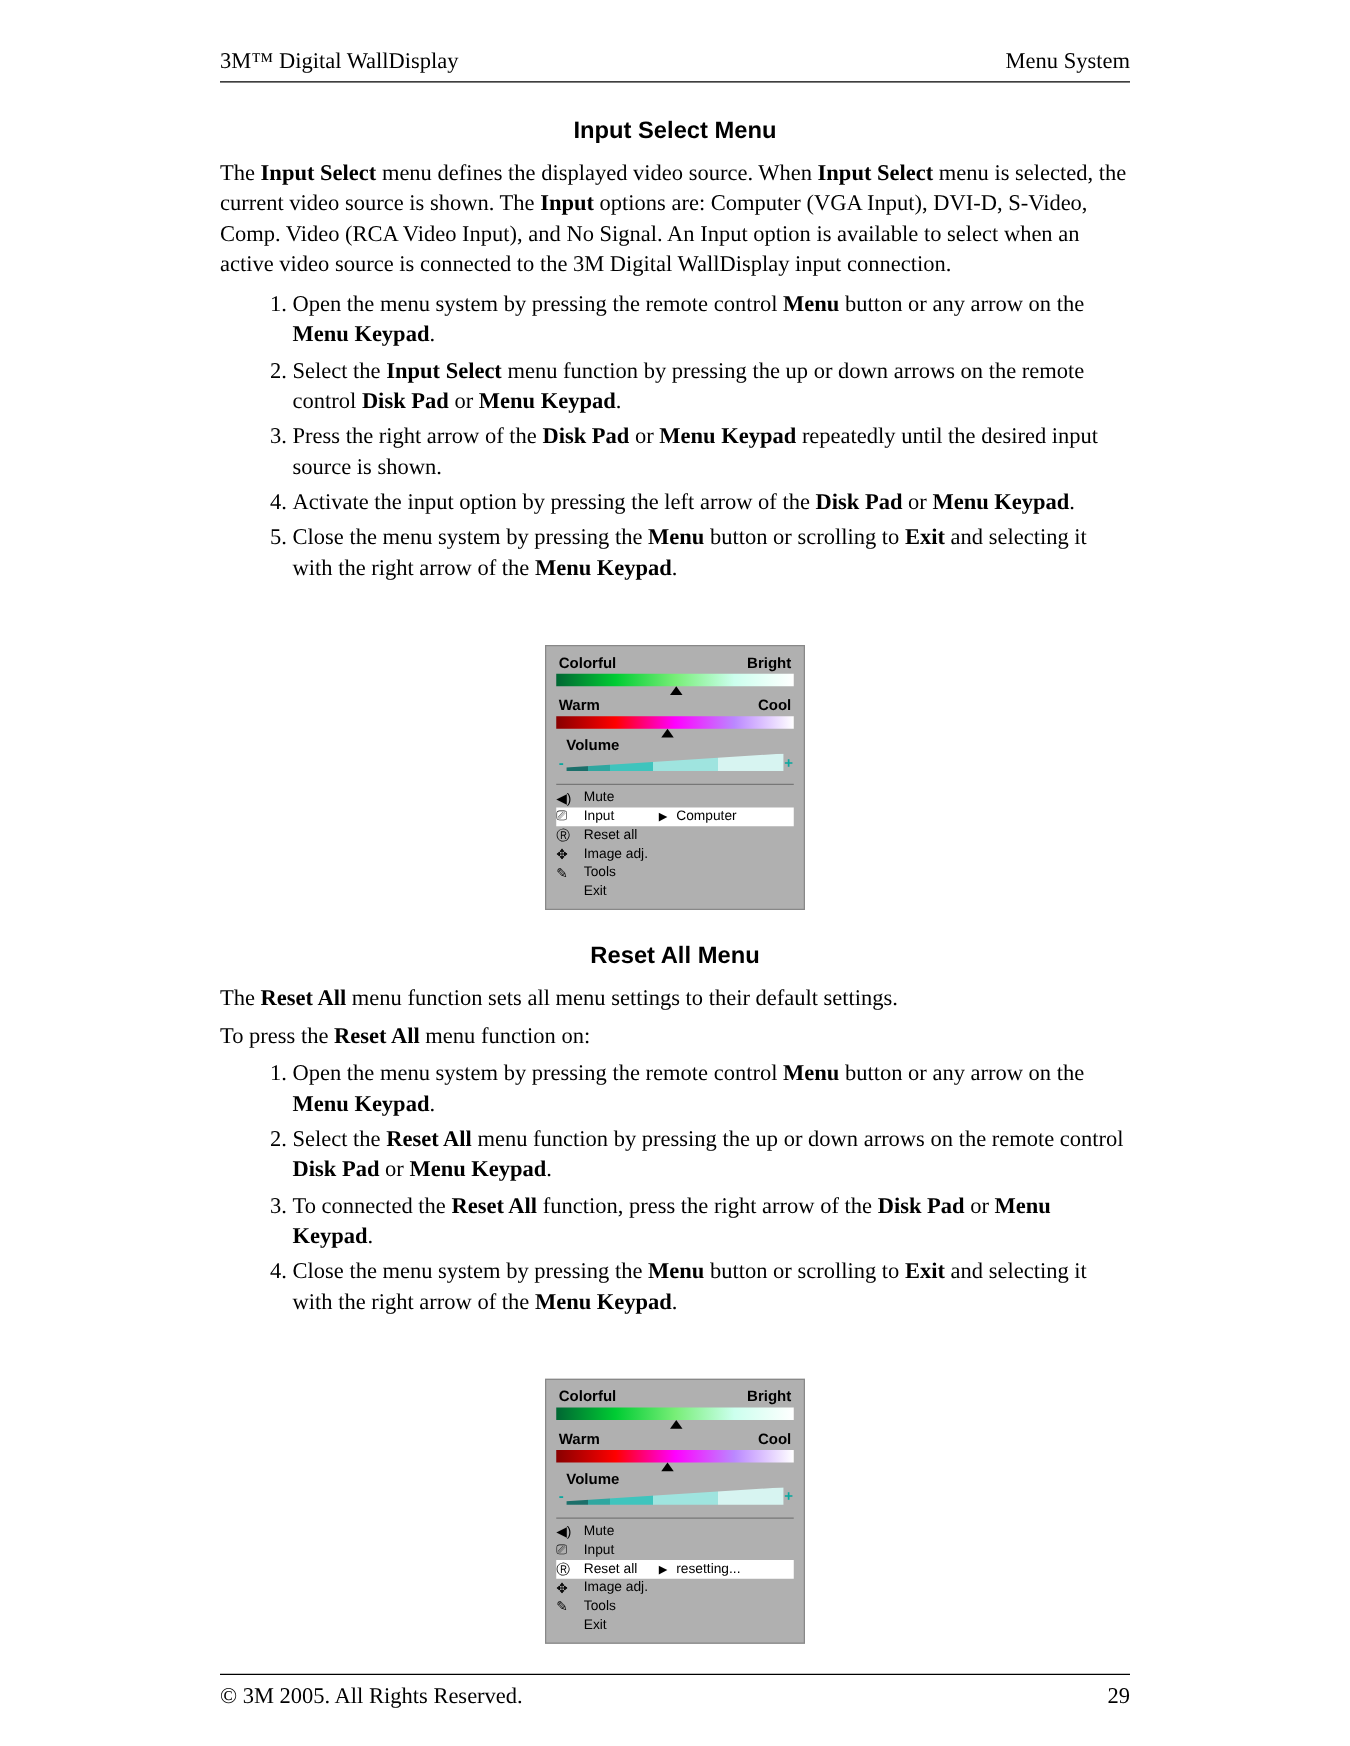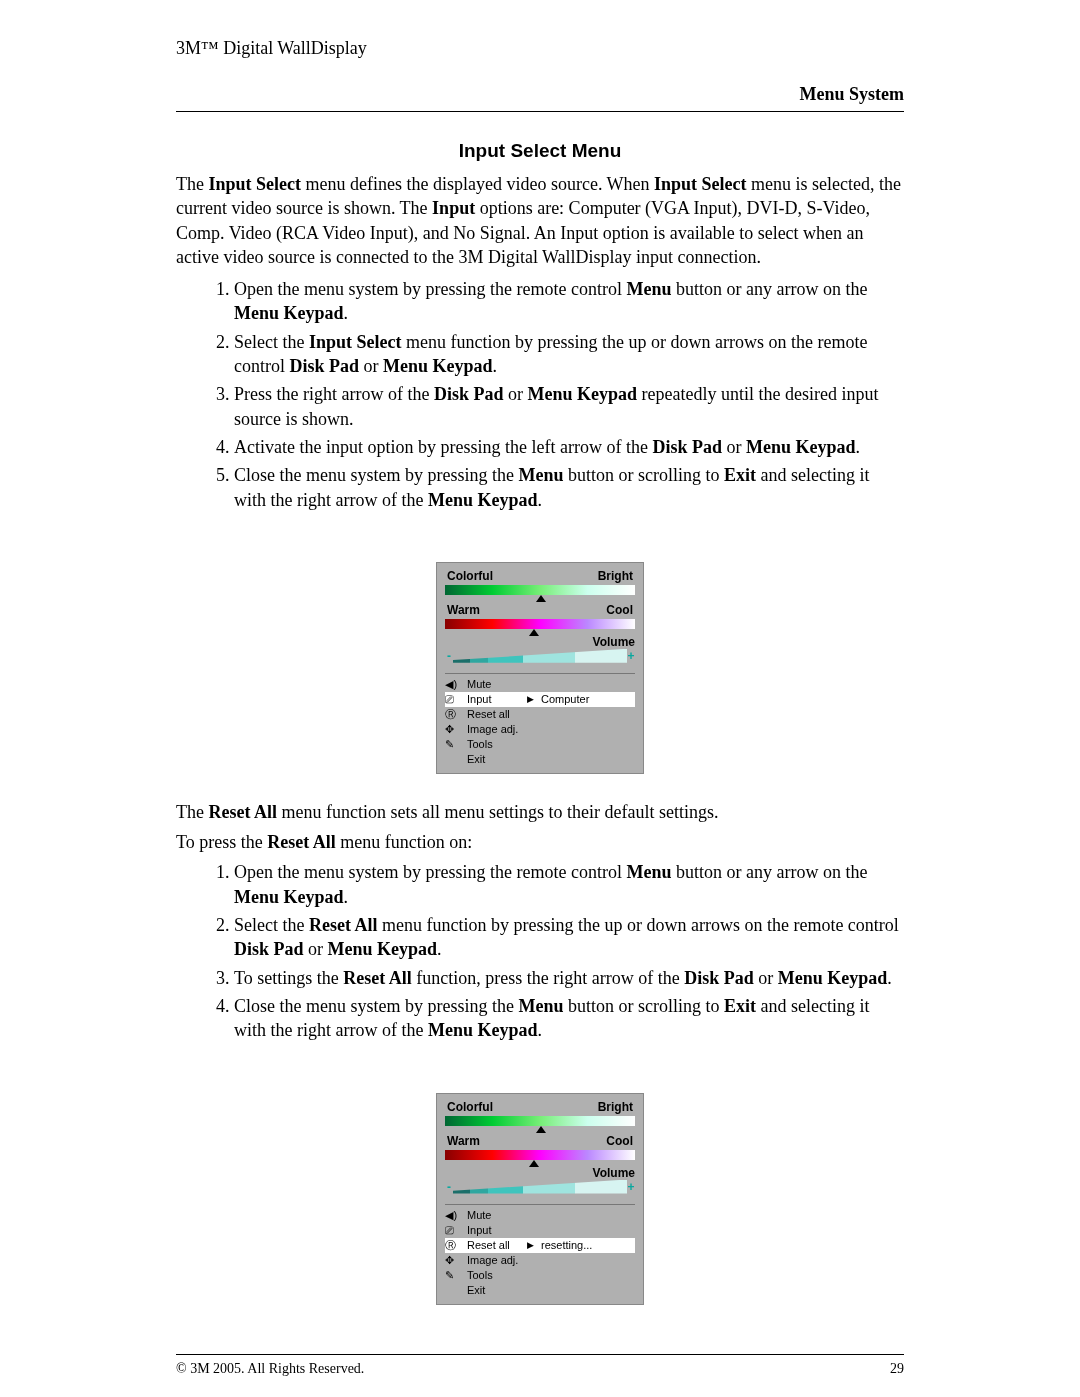--- a/index.html
+++ b/index.html
@@ -18,21 +18,21 @@
     box-sizing: border-box;
     position: relative;
   }
   .hdr {
     display: flex;
     justify-content: space-between;
     border-bottom: 1px solid #000;
     padding-bottom: 6px;
     margin-bottom: 28px;
   }
-  .hdr-right { font-weight: bold; margin-top: 46px; }
+  .hdr-right { font-weight: normal; }
   h2.section {
     font-family: Arial, Helvetica, sans-serif;
     font-weight: bold;
     font-size: 19px;
     margin: 0 0 10px 0;
     text-align: center;
   }
   p { margin: 0 0 6px 0; line-height: 1.35; }
   .intro { margin-bottom: 8px; }
   ol.steps {
@@ -74,21 +74,21 @@
     top: 10px;
     width: 0; height: 0;
     border-left: 5px solid transparent;
     border-right: 5px solid transparent;
     border-bottom: 7px solid #000;
   }
   .grad-green { background: linear-gradient(90deg, #063, #0c3, #7e7, #cfe, #fff); }
   .grad-warm { background: linear-gradient(90deg, #800, #f00, #f0f, #b8f, #fff); }
   .grad-vol  { background: linear-gradient(90deg, #1b6f6a 0%, #1b6f6a 10%, #2fa7a0 10%, #2fa7a0 20%, #3fc4bd 20%, #3fc4bd 40%, #9fe4df 40%, #9fe4df 70%, #d7f4f1 70%, #d7f4f1 100%); clip-path: polygon(0 80%, 100% 0, 100% 100%, 0 100%); }
   .vol-row { margin-top: 4px; }
-  .vol-label { font-weight: bold; margin-left: 8px; text-align: right; }
+  .vol-label { font-weight: bold; margin-left: 8px; }
   .vol-bar-holder {
     display:flex; align-items:center;
   }
   .vol-minus, .vol-plus { width: 8px; text-align:center; font-weight:bold; color:#0aa89f; }
   .vol-bar { flex:1; height:14px; position:relative; }
   .vol-bar .marker { top: 14px; }
 
   .menu-list {
     margin-top: 10px;
     border-top: 1px solid #777;
@@ -105,28 +105,28 @@
   .menu-line .icon { font-size: 11px; text-align: left; }
   .menu-line.selected {
     background: #fff;
   }
   .menu-line .arrow { font-size: 9px; }
   .menu-line .val { font-size: 11px; }
 
   
   .ftr {
     position: absolute;
-    bottom: 20px;
+    bottom: 30px;
     left: 84px;
     right: 84px;
     border-top: 1px solid #000;
     padding-top: 6px;
     display: flex;
     justify-content: space-between;
-    font-size: 14px;
+    font-size: 18px;
   }
 </style>
 </head>
 <body>
 
 <div class="page">
 
   <div class="hdr">
     <span>3M™ Digital WallDisplay</span>
     <span class="hdr-right">Menu System</span>
@@ -208,32 +208,33 @@
         <div class="menu-line">
             <span class="icon"></span>
             <span>Exit</span>
             <span></span>
             <span></span>
           </div>
       </div>
     </div>
   </div>
 
+  <h2 class="section">Reset All Menu</h2>
 
   <p>
     <span>The </span><b>Reset All</b><span> menu function sets all menu settings to their default settings.</span>
   </p>
   <p>
     <span>To press the </span><b>Reset All</b><span> menu function on:</span>
   </p>
 
   <ol class="steps">
     <li><span>Open the menu system by pressing the remote control </span><b>Menu</b><span> button or any arrow on the </span><b>Menu Keypad</b><span>.</span></li>
     <li><span>Select the </span><b>Reset All</b><span> menu function by pressing the up or down arrows on the remote control </span><b>Disk Pad</b><span> or </span><b>Menu Keypad</b><span>.</span></li>
-    <li><span>To settings the </span><b>Reset All</b><span> function, press the right arrow of the </span><b>Disk Pad</b><span> or </span><b>Menu Keypad</b><span>.</span></li>
+    <li><span>To connected the </span><b>Reset All</b><span> function, press the right arrow of the </span><b>Disk Pad</b><span> or </span><b>Menu Keypad</b><span>.</span></li>
     <li><span>Close the menu system by pressing the </span><b>Menu</b><span> button or scrolling to </span><b>Exit</b><span> and selecting it with the right arrow of the </span><b>Menu Keypad</b><span>.</span></li>
   </ol>
 
   <div class="osd-wrap">
     <div class="osd">
       <div class="row-labels">
           <span>Colorful</span>
           <span>Bright</span>
         </div>
       <div class="bar grad-green">

